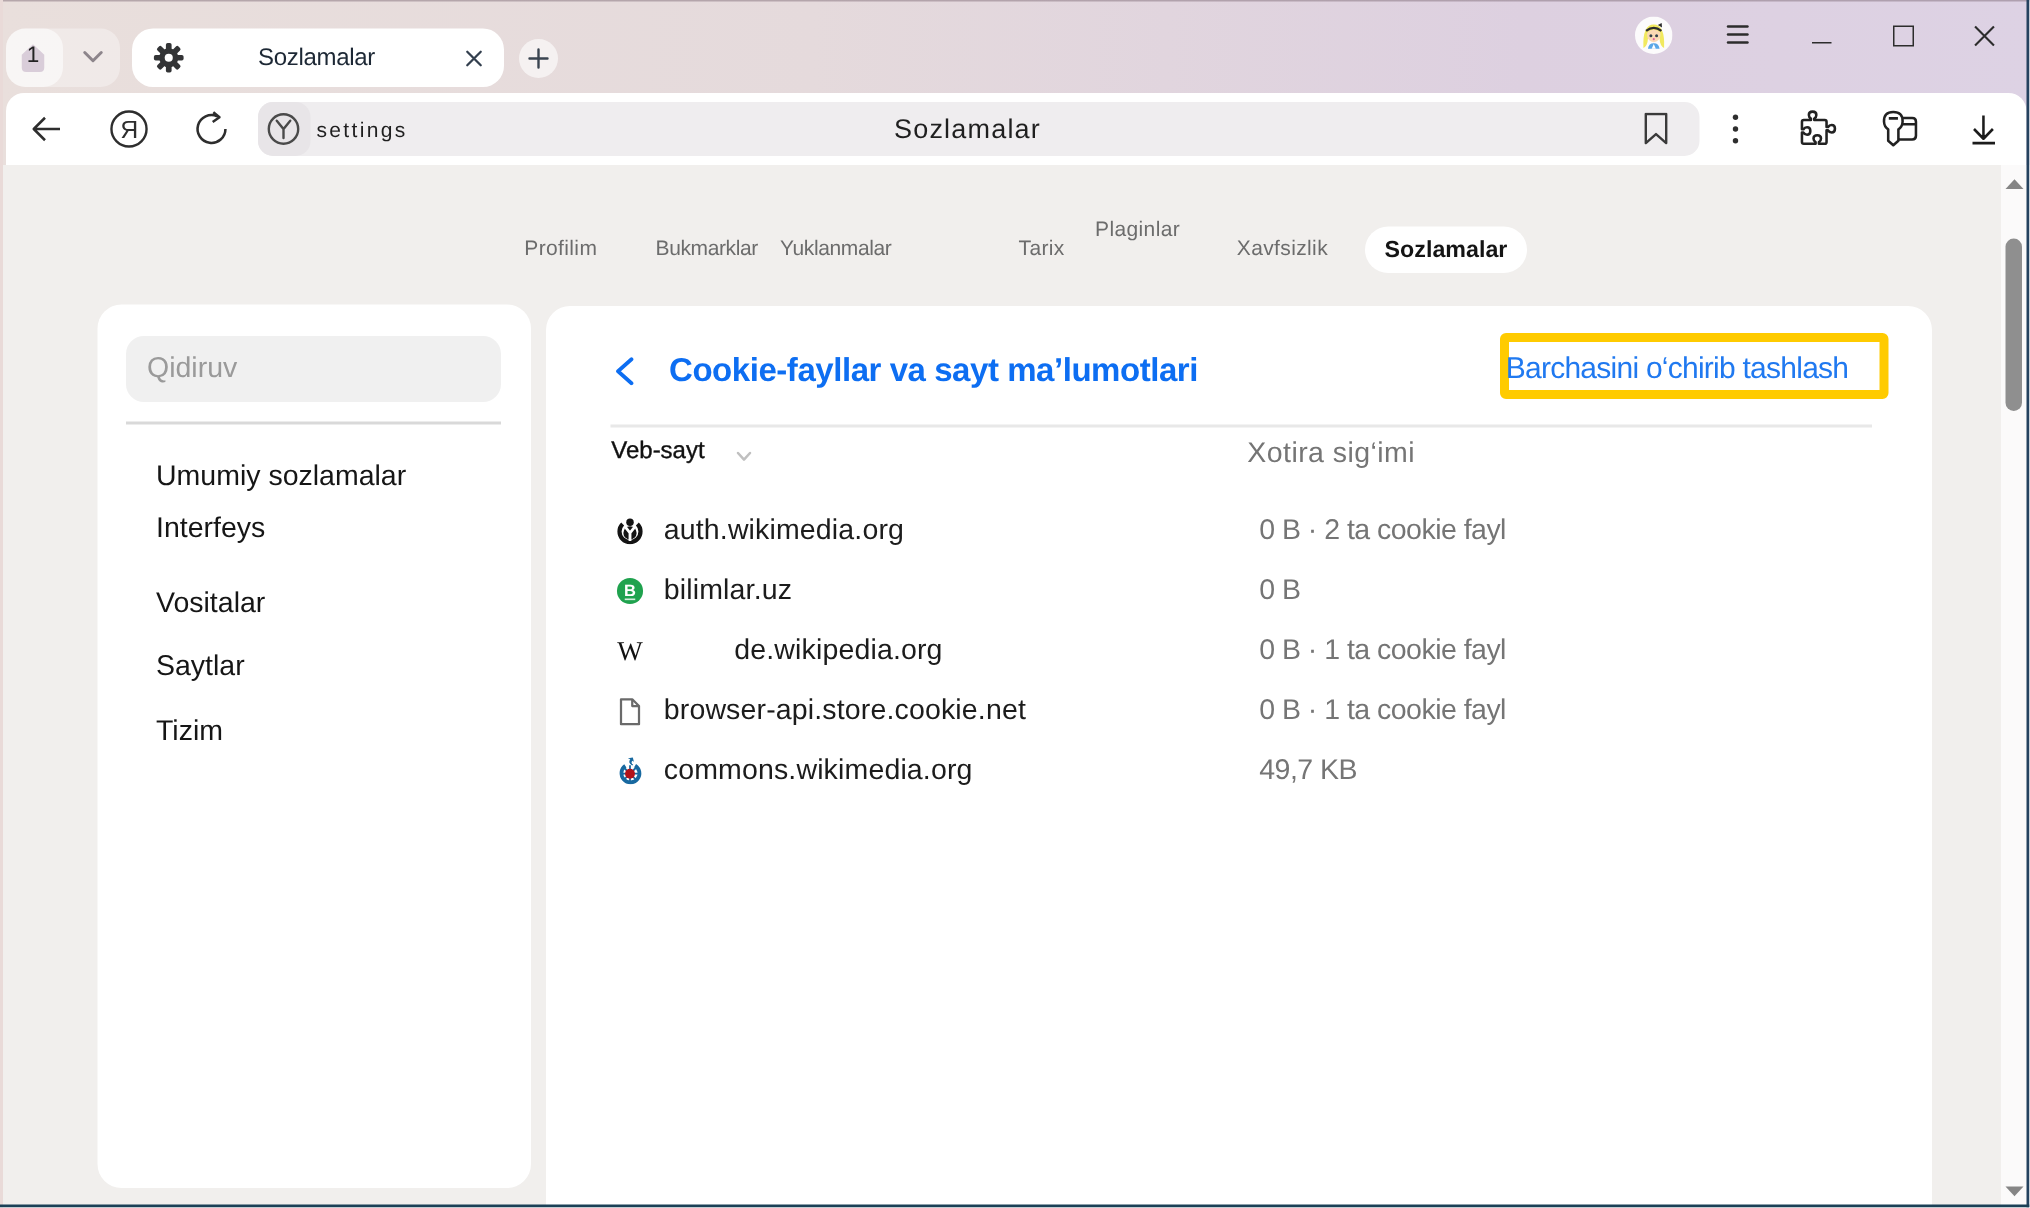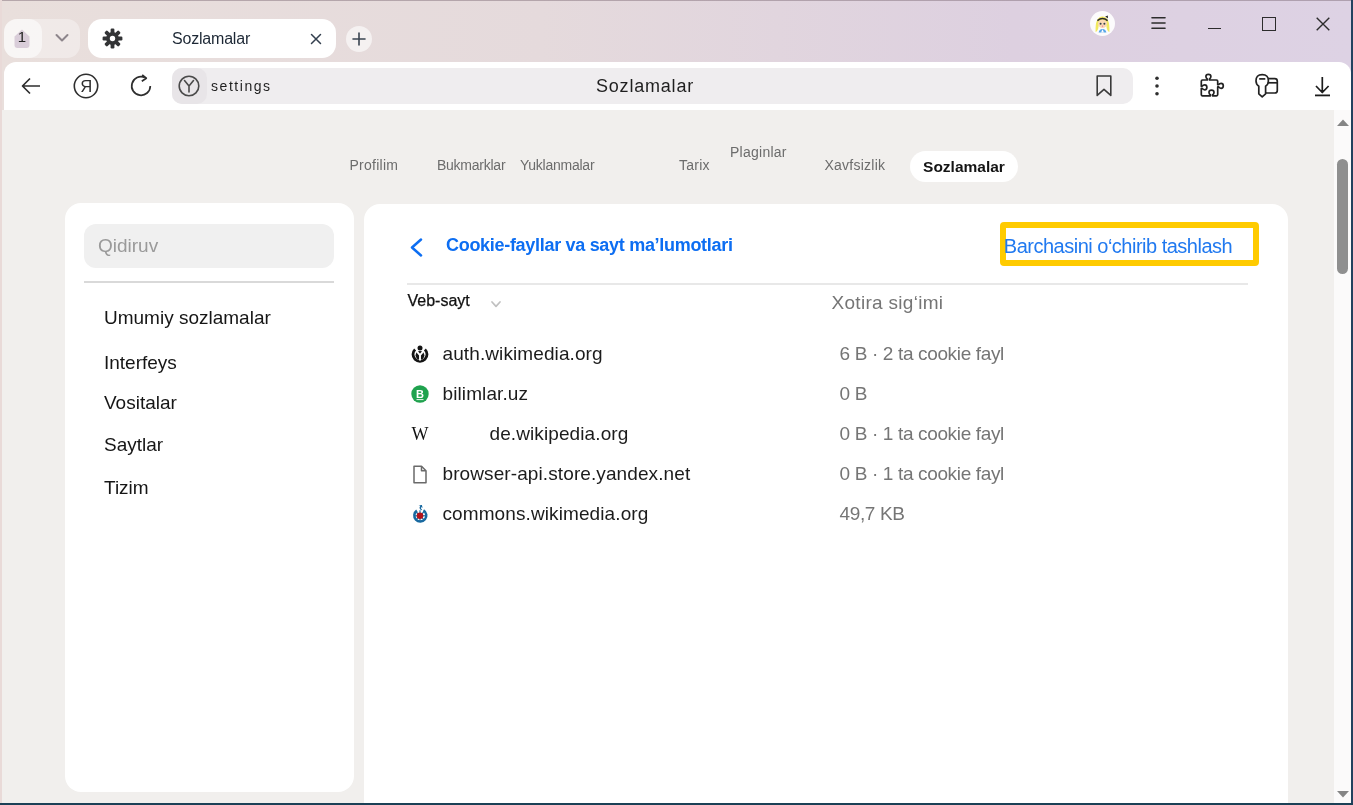--- a/index.html
+++ b/index.html
@@ -145,50 +145,50 @@
 <div class="abs navt" style="left:679px;top:158.1px;">Tarix</div>
 <div class="abs navt" style="left:730px;top:145px;">Plaginlar</div>
 <div class="abs navt" style="left:824.5px;top:158.1px;text-align:right;">Xavfsizlik</div>
 <div class="abs navt" style="left:910px;top:159.2px;width:108px;text-align:center;color:#141414;font-weight:bold;font-size:15.5px;letter-spacing:0;">Sozlamalar</div>
 
 <div class="abs" style="left:65px;top:203px;width:289px;height:589px;border-radius:16px;background:#fff;"></div>
 <div class="abs" style="left:84px;top:224px;width:250px;height:44px;border-radius:12px;background:#f0f0f0;"></div>
 <div class="abs" style="left:98px;top:224px;height:27px;line-height:44px;font-size:19px;letter-spacing:0;color:#9a9a9a;">Qidiruv</div>
 <div class="abs" style="left:84px;top:281px;width:250px;height:1.5px;background:#d9d9d9;"></div>
 <div class="abs sbi" style="left:104px;top:307.7px;">Umumiy sozlamalar</div>
-<div class="abs sbi" style="left:104px;top:353px;">Interfeys</div>
+<div class="abs sbi" style="left:104px;top:343px;">Interfeys</div>
 <div class="abs sbi" style="left:104px;top:392.7px;">Vositalar</div>
 <div class="abs sbi" style="left:104px;top:435.2px;">Saytlar</div>
 <div class="abs sbi" style="left:104px;top:477.7px;">Tizim</div>
 
 <div class="abs" style="left:364px;top:204px;width:924px;height:601px;border-radius:16px 16px 0 0;background:#fff;"></div>
 
 <svg class="abs" style="left:408.5px;top:238px;" width="15" height="19" viewBox="0 0 15 19">
   <path d="M12 1.5 L3 9.5 L12 17.5" fill="none" stroke="#0d6ef2" stroke-width="2.5" stroke-linecap="round" stroke-linejoin="round"></path>
 </svg>
-<div class="abs" style="left:446px;top:235.6px;font-size:18px;font-weight:bold;letter-spacing:-0.3px;color:#0d6ef2;line-height:1;text-align:center;">Cookie-fayllar va sayt ma’lumotlari</div>
+<div class="abs" style="left:446px;top:235.6px;font-size:22px;font-weight:bold;letter-spacing:-0.3px;color:#0d6ef2;line-height:1;text-align:center;">Cookie-fayllar va sayt ma’lumotlari</div>
 
 <div class="abs" style="left:1000px;top:222px;width:259px;height:44px;border:6px solid #ffcb00;border-radius:4px;background:#fff;"></div>
 <div class="abs" style="left:1000px;top:235.7px;width:236px;text-align:center;font-size:20px;letter-spacing:-0.5px;color:#2079f0;line-height:1;">Barchasini o‘chirib tashlash</div>
 
 <div class="abs" style="left:407px;top:283px;width:841px;height:1.5px;background:#e8e8e8;"></div>
 
 <div class="abs" style="left:407.5px;top:292.5px;font-size:16px;letter-spacing:0;color:#111;line-height:1;-webkit-text-stroke:0.25px #111;">Veb-sayt</div>
 <svg class="abs" style="left:490px;top:300px;" width="12" height="9" viewBox="0 0 12 9">
   <path d="M2 2 L6 6.4 L10 2" fill="none" stroke="#c0c0c0" stroke-width="1.7" stroke-linecap="round" stroke-linejoin="round"></path>
 </svg>
 <div class="abs" style="left:831.5px;top:292.5px;font-size:19px;letter-spacing:0.3px;color:#757575;line-height:1;">Xotira sig‘imi</div>
 
 <div class="abs rowt" style="left:442.5px;top:343.8px;">auth.wikimedia.org</div>
-<div class="abs rowv" style="left:839.5px;top:343.8px;">6 B · 2 ta cookie fayl</div>
+<div class="abs rowv" style="left:839.5px;top:343.8px;">0 B · 2 ta cookie fayl</div>
 <div class="abs rowt" style="left:442.5px;top:383.8px;">bilimlar.uz</div>
 <div class="abs rowv" style="left:839.5px;top:383.8px;">0 B</div>
 <div class="abs rowt" style="left:442.5px;top:423.8px;margin-left:47px;">de.wikipedia.org</div>
 <div class="abs rowv" style="left:839.5px;top:423.8px;">0 B · 1 ta cookie fayl</div>
-<div class="abs rowt" style="left:442.5px;top:463.8px;">browser-api.store.yandex.net</div>
+<div class="abs rowt" style="left:442.5px;top:463.8px;">browser-api.store.cookie.net</div>
 <div class="abs rowv" style="left:839.5px;top:463.8px;">0 B · 1 ta cookie fayl</div>
 <div class="abs rowt" style="left:442.5px;top:503.8px;">commons.wikimedia.org</div>
 <div class="abs rowv" style="left:839.5px;top:503.8px;">49,7 KB</div>
 
 <svg class="abs" style="left:411px;top:344.5px;" width="18" height="18" viewBox="0 0 18 18">
   <circle cx="9" cy="3.1" r="2.5" fill="#141414"></circle>
   <path d="M4.1 4.4 A 7 7 0 1 0 13.9 4.4" fill="none" stroke="#141414" stroke-width="2.8"></path>
   <circle cx="9" cy="10.3" r="4.4" fill="#141414"></circle>
   <path d="M9 15.6 L9 10.2 M9 10.2 L5.4 5.8 M9 10.2 L12.6 5.8" fill="none" stroke="#fff" stroke-width="1.9"></path>
 </svg>

